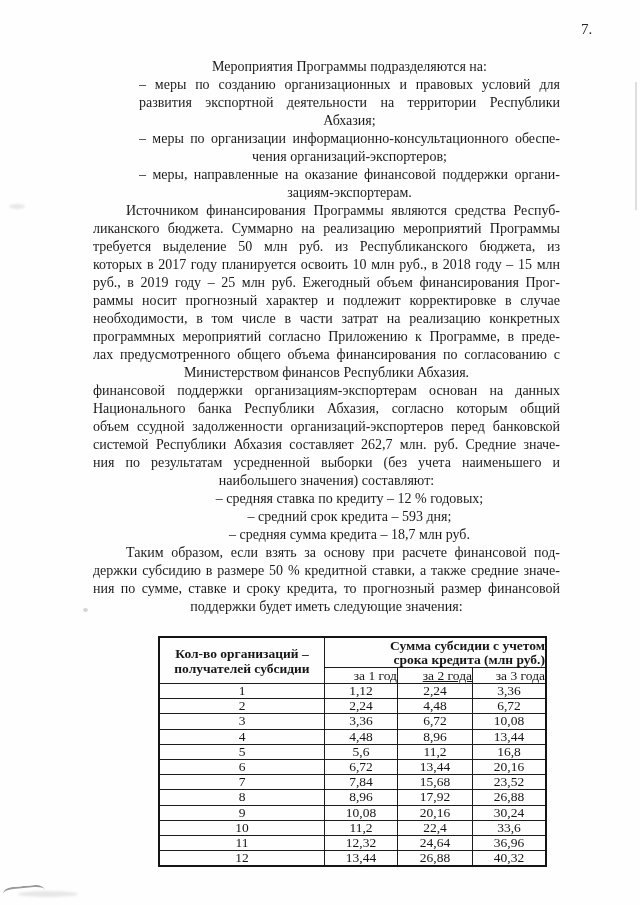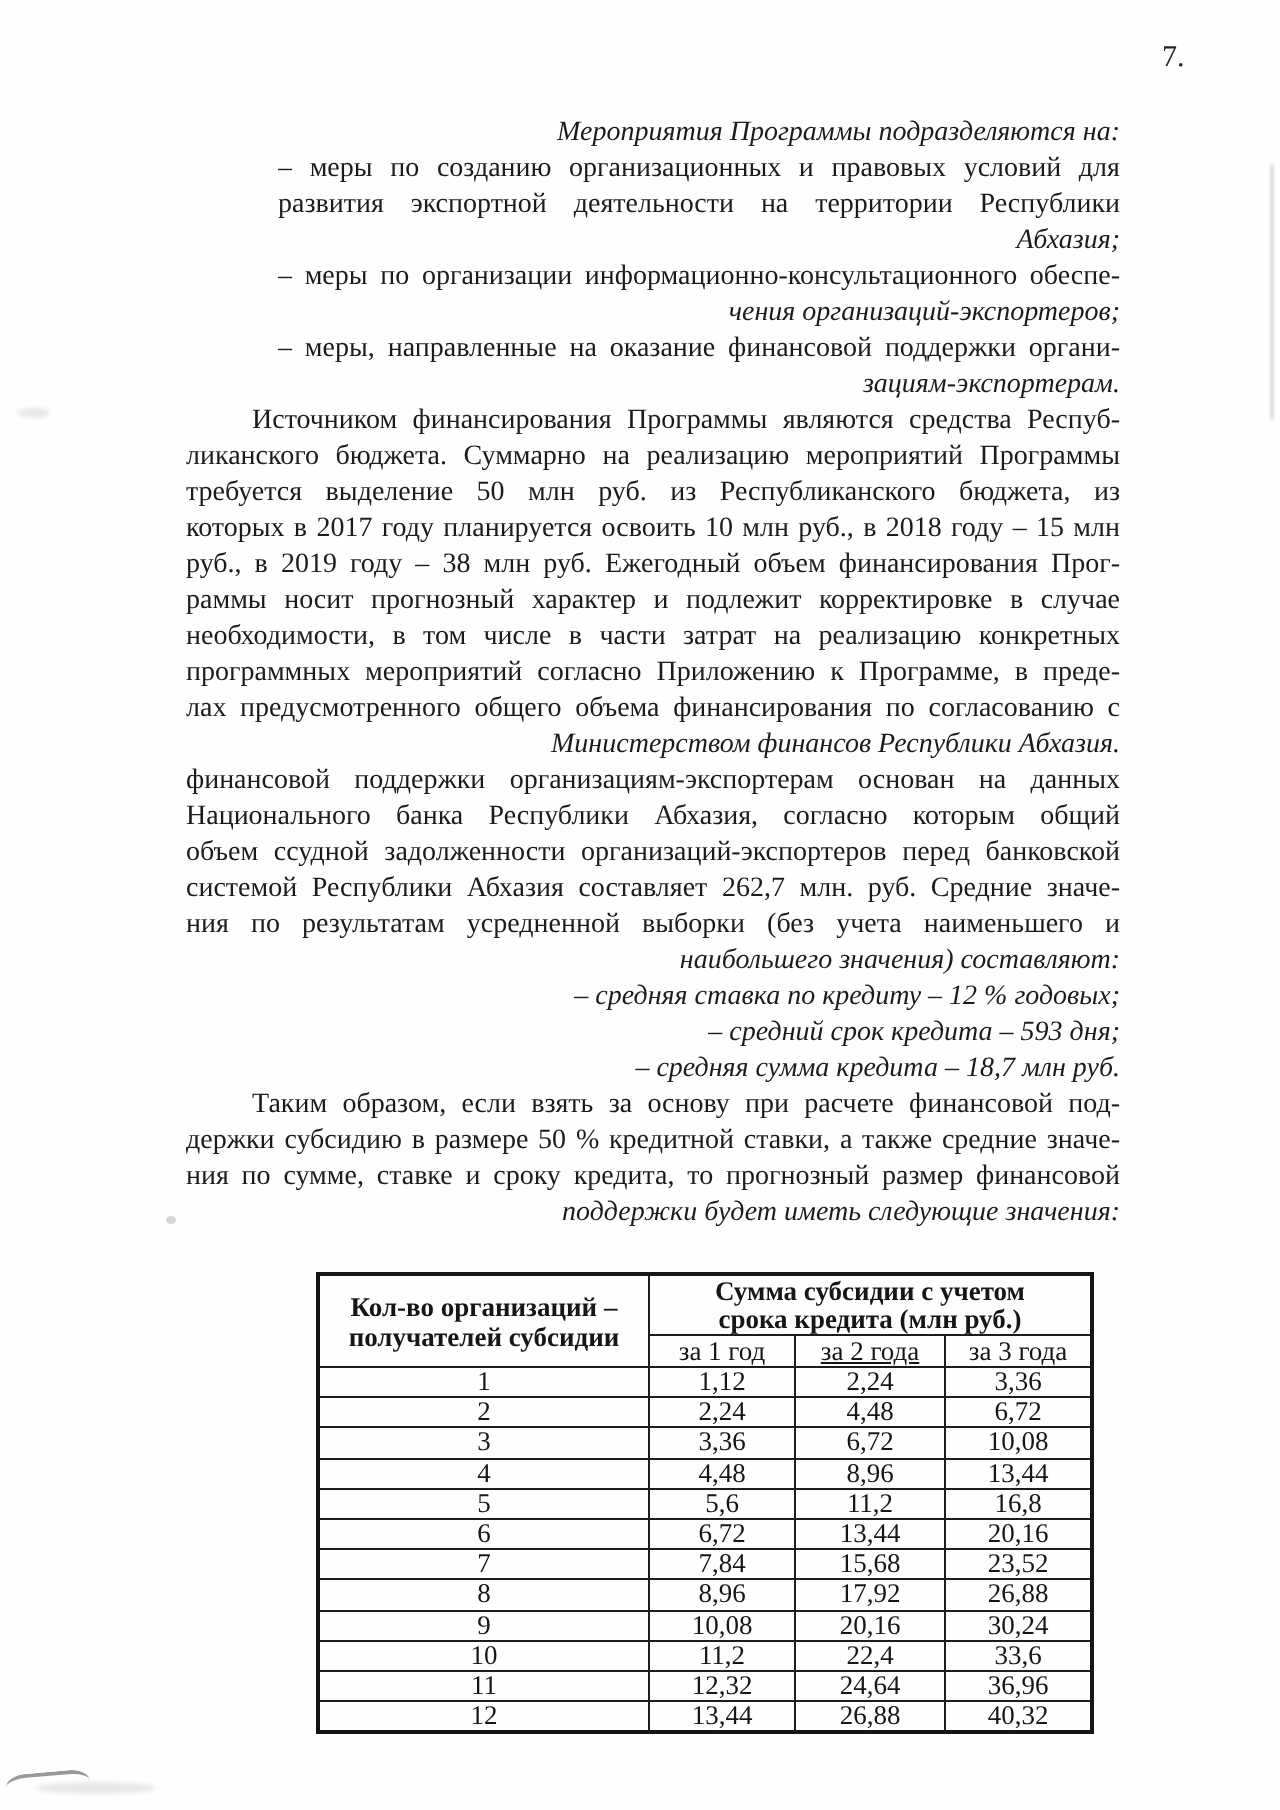--- a/index.html
+++ b/index.html
@@ -7,31 +7,31 @@
   .page{
     position:relative;width:640px;height:905px;background:#fefefe;
     font-family:"Liberation Serif","DejaVu Serif",serif;color:#1b1b1b;overflow:hidden;
   }
   .page-number{position:absolute;top:21px;left:581px;font-size:15px;color:#262626;}
   .textarea{position:absolute;left:93px;top:58px;width:467px;font-size:14px;}
   .blk{margin:0;}
   .blk.lead,.blk.item,.blk.dash{margin-left:46px;}
   .line{height:18px;line-height:18px;overflow:hidden;}
   .line.just{text-align:justify;text-align-last:justify;}
-  .line.last{text-align:right;font-style:italic;}
+  .line.last{text-align:center;}
   .line.ind{text-indent:33px;}
   .tblwrap{position:absolute;left:158px;top:636px;}
   table.subsidy{border-collapse:collapse;border:2px solid #151515;}
   table.subsidy th,table.subsidy td{
     border:1px solid #1c1c1c;font-family:"Liberation Serif","DejaVu Serif",serif;
     color:#161616;padding:0;
   }
   th.c1{width:164px;font-size:13.5px;font-weight:bold;vertical-align:middle;text-align:center;line-height:15px;padding:1px 4px;}
-  th.cspan{font-size:13.5px;font-weight:bold;text-align:center;line-height:14px;padding:1px 2px;height:29px;vertical-align:middle;}
-  th.sub{font-size:13.5px;font-weight:normal;text-align:center;height:15px;line-height:14px;}
+  th.cspan{font-size:13.5px;font-weight:bold;text-align:right;line-height:14px;padding:1px 2px;height:29px;vertical-align:middle;}
+  th.sub{font-size:13.5px;font-weight:normal;text-align:right;height:15px;line-height:14px;}
   th.sub.w1{width:72px;} th.sub.w2{width:74px;text-decoration:underline;} th.sub.w3{width:72px;}
   td.cell{font-size:13.5px;text-align:center;height:14.2px;line-height:14px;}
   .hline{display:block;}
   
   .art{position:absolute;pointer-events:none;}
   .art-corner{left:3px;top:886px;width:42px;height:10px;border-top:2px solid rgba(70,70,70,.55);
     border-radius:60%/120%;transform:rotate(-5deg);}
   .art-corner2{left:18px;top:891px;width:60px;height:6px;background:rgba(130,130,130,.18);
     border-radius:50%;filter:blur(1px);}
   .art-edge{left:635px;top:82px;width:2px;height:128px;background:rgba(145,145,145,.28);filter:blur(.5px);}
@@ -60,21 +60,21 @@
       </div>
       <div class="blk item">
         <div class="line just">– меры, направленные на оказание финансовой поддержки органи-</div>
         <div class="line last">зациям-экспортерам.</div>
       </div>
       <div class="blk para">
         <div class="line just ind">Источником финансирования Программы являются средства Респуб-</div>
         <div class="line just">ликанского бюджета. Суммарно на реализацию мероприятий Программы</div>
         <div class="line just">требуется выделение 50 млн руб. из Республиканского бюджета, из</div>
         <div class="line just">которых в 2017 году планируется освоить 10 млн руб., в 2018 году – 15 млн</div>
-        <div class="line just">руб., в 2019 году – 38 млн руб. Ежегодный объем финансирования Прог-</div>
+        <div class="line just">руб., в 2019 году – 25 млн руб. Ежегодный объем финансирования Прог-</div>
         <div class="line just">раммы носит прогнозный характер и подлежит корректировке в случае</div>
         <div class="line just">необходимости, в том числе в части затрат на реализацию конкретных</div>
         <div class="line just">программных мероприятий согласно Приложению к Программе, в преде-</div>
         <div class="line just">лах предусмотренного общего объема финансирования по согласованию с</div>
         <div class="line last">Министерством финансов Республики Абхазия.</div>
       </div>
       <div class="blk para">
         <div class="line just">финансовой поддержки организациям-экспортерам основан на данных</div>
         <div class="line just">Национального банка Республики Абхазия, согласно которым общий</div>
         <div class="line just">объем ссудной задолженности организаций-экспортеров перед банковской</div>

